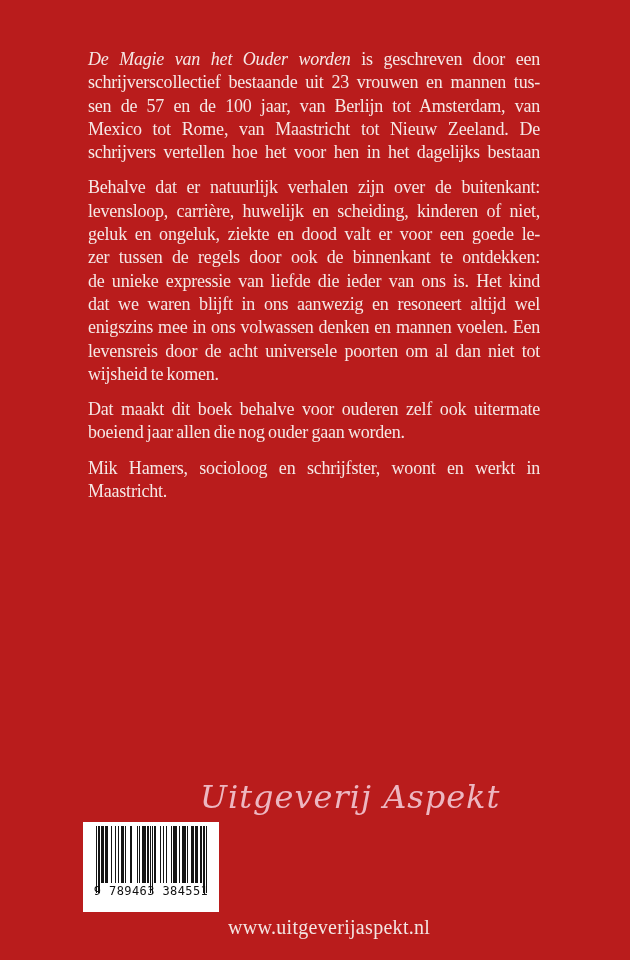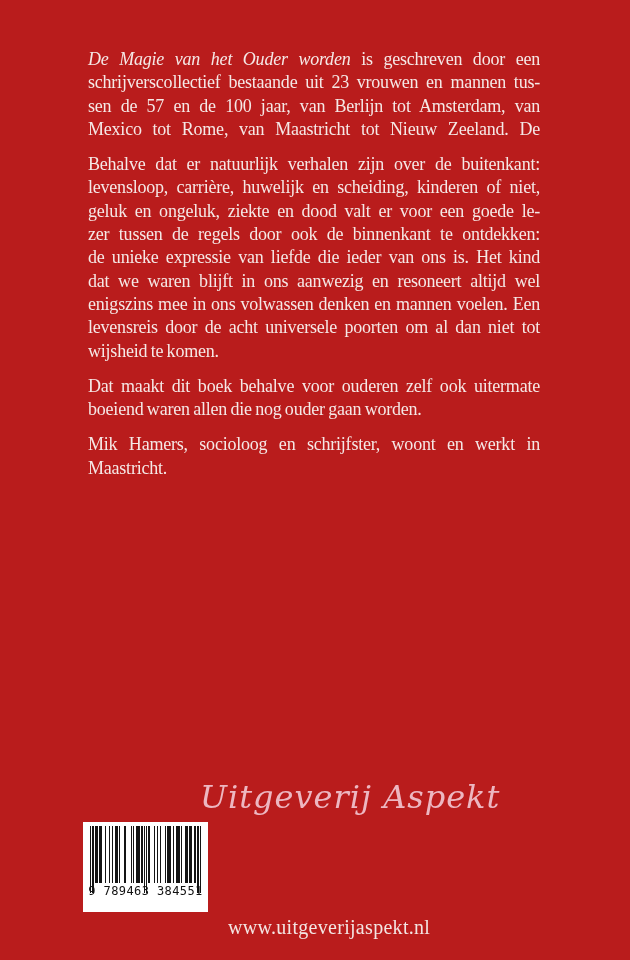--- a/index.html
+++ b/index.html
@@ -32,21 +32,21 @@
     font-family:"DejaVu Serif",serif;font-style:italic;
     font-size:32px;color:#edb7c1;letter-spacing:1px;
     white-space:nowrap;
   }
   .url{
     position:absolute;left:228px;top:916px;
     font-size:20px;color:#f3e5e3;letter-spacing:0.3px;
     white-space:nowrap;
   }
   .barcode{
-    position:absolute;left:83px;top:822px;width:125px;height:90px;
+    position:absolute;left:83px;top:822px;width:136px;height:90px;
     background:#ffffff;
     display:flex;flex-direction:column;align-items:center;
     padding-top:4px;box-sizing:border-box;
   }
   .barcode svg{display:block;width:111px;height:67px;fill:#141414;shape-rendering:crispEdges;}
   .digits{
     font-family:"DejaVu Sans Mono",monospace;
     font-size:12px;color:#111111;letter-spacing:0.4px;
     margin-top:-9px;line-height:14px;
     background:transparent;white-space:pre;
@@ -57,37 +57,38 @@
 
 <div class="cover">
 
   <div class="blurb">
 
     <div class="para">
       <div class="bline"><span class="title-it">De Magie van het Ouder worden</span><span> is geschreven door een</span></div>
       <div class="bline">schrijverscollectief bestaande uit 23 vrouwen en mannen tus-</div>
       <div class="bline">sen de 57 en de 100 jaar, van Berlijn tot Amsterdam, van</div>
       <div class="bline">Mexico tot Rome, van Maastricht tot Nieuw Zeeland. De</div>
+      <div class="bline">schrijvers vertellen hoe het voor hen in het dagelijks bestaan</div>
     </div>
 
     <div class="para">
       <div class="bline">Behalve dat er natuurlijk verhalen zijn over de buitenkant:</div>
       <div class="bline">levensloop, carrière, huwelijk en scheiding, kinderen of niet,</div>
       <div class="bline">geluk en ongeluk, ziekte en dood valt er voor een goede le-</div>
       <div class="bline">zer tussen de regels door ook de binnenkant te ontdekken:</div>
       <div class="bline">de unieke expressie van liefde die ieder van ons is. Het kind</div>
       <div class="bline">dat we waren blijft in ons aanwezig en resoneert altijd wel</div>
       <div class="bline">enigszins mee in ons volwassen denken en mannen voelen. Een</div>
       <div class="bline">levensreis door de acht universele poorten om al dan niet tot</div>
       <div class="bline last">wijsheid te komen.</div>
     </div>
 
     <div class="para">
       <div class="bline">Dat maakt dit boek behalve voor ouderen zelf ook uitermate</div>
-      <div class="bline last">boeiend waren allen die nog ouder gaan worden.</div>
+      <div class="bline last">boeiend jaar allen die nog ouder gaan worden.</div>
     </div>
 
     <div class="para">
       <div class="bline">Mik Hamers, socioloog en schrijfster, woont en werkt in</div>
       <div class="bline last">Maastricht.</div>
     </div>
 
   </div>
 
   <div class="barcode">

